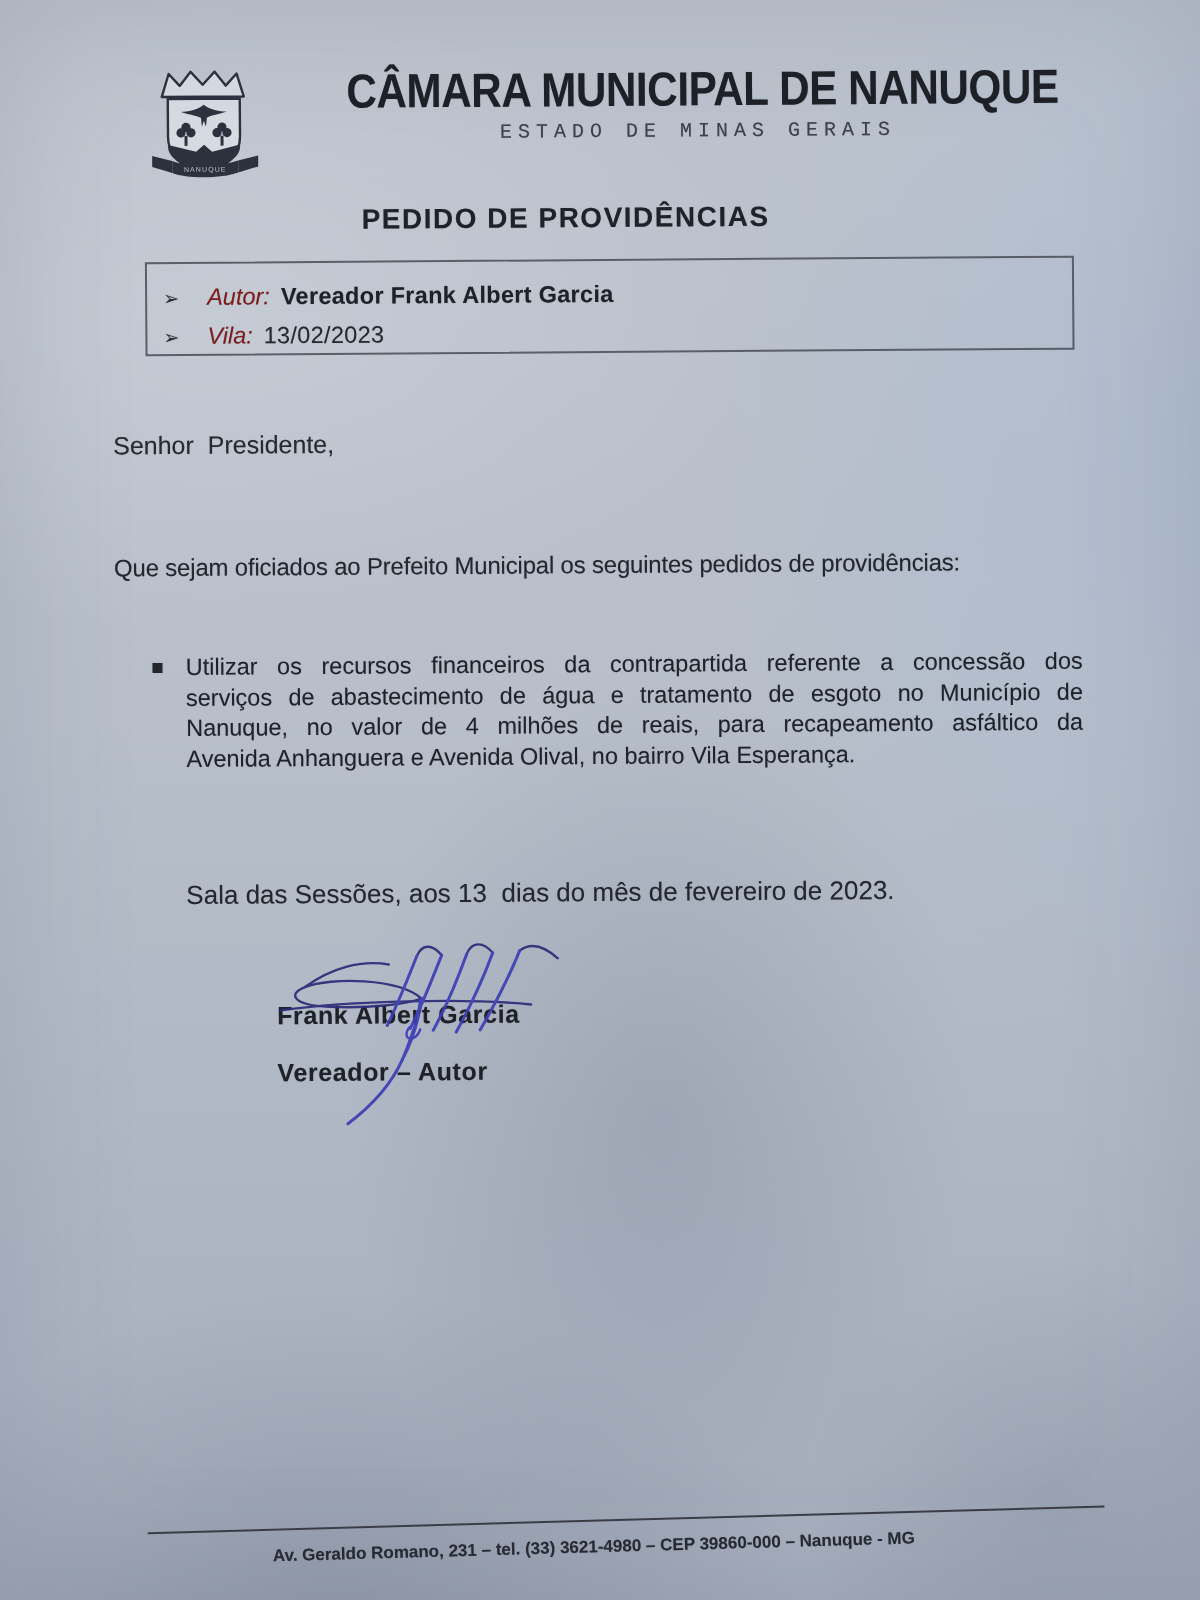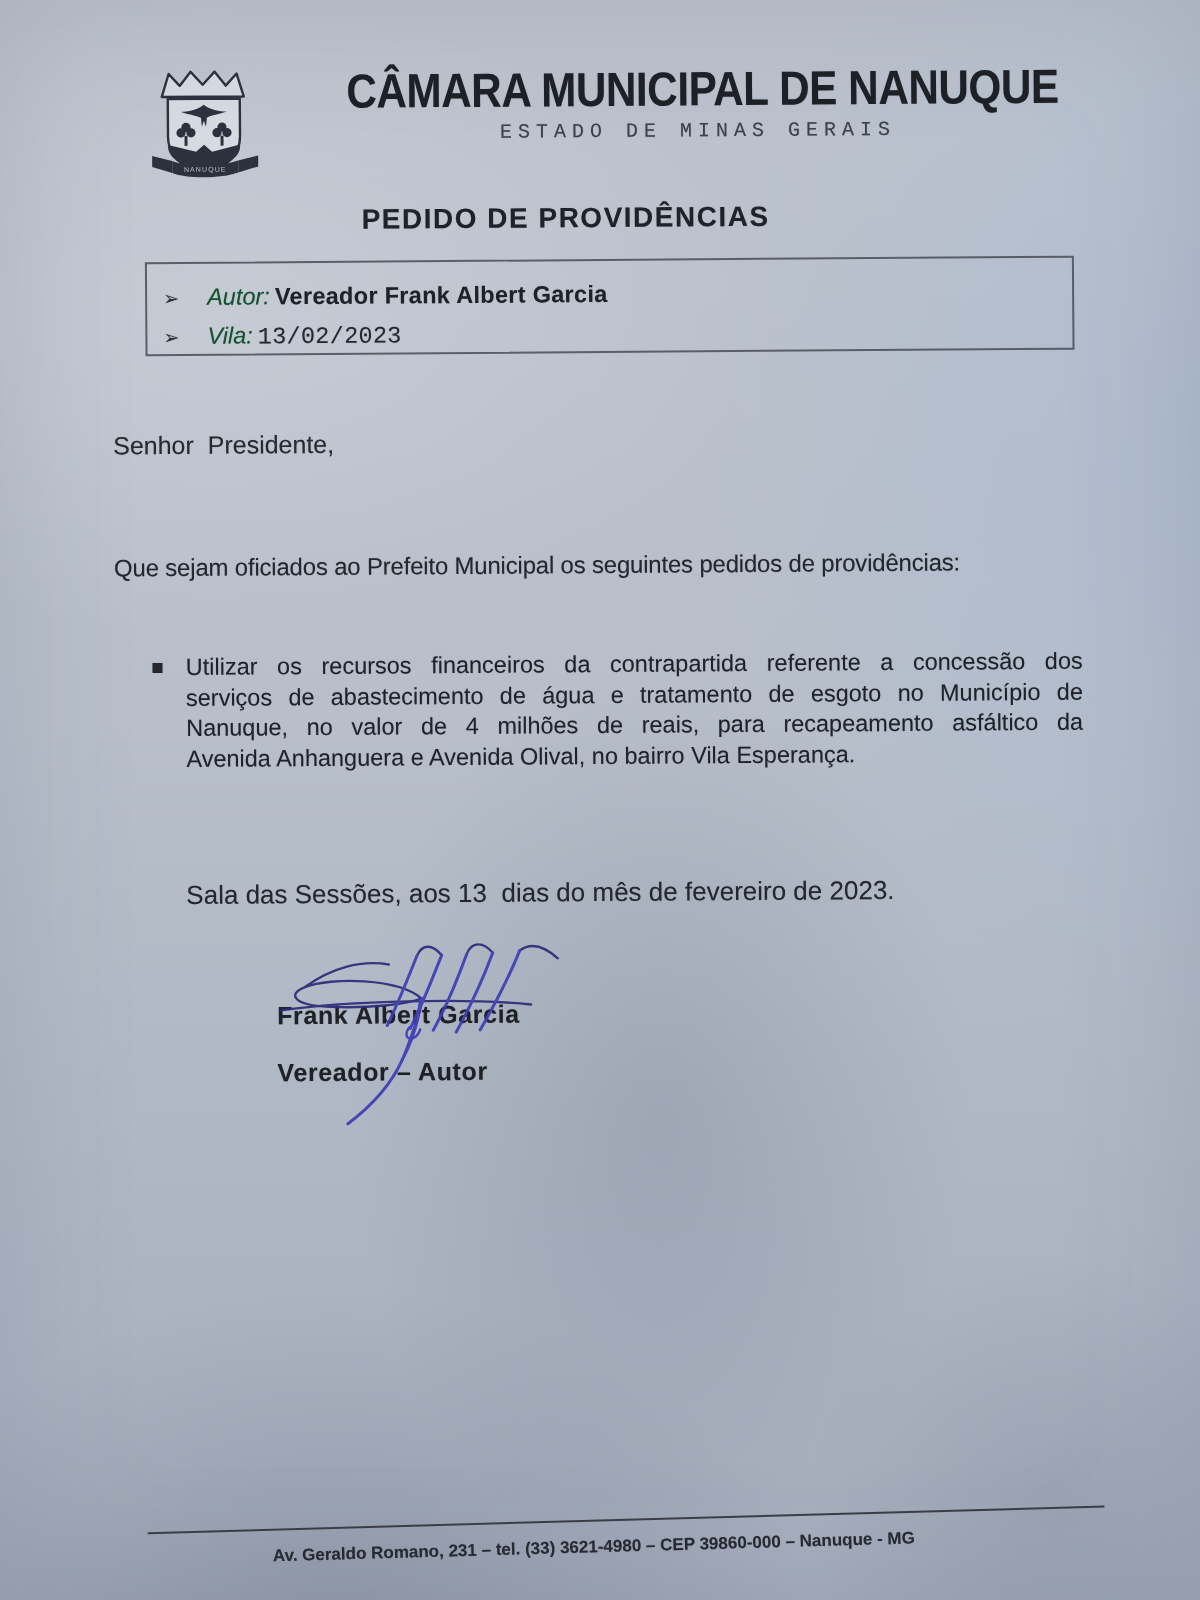--- a/index.html
+++ b/index.html
@@ -24,23 +24,23 @@
   .abs{position:absolute;}
 
   .org-name{left:300px;top:64px;width:760px;text-align:center;font-weight:700;font-size:48px;line-height:52px;letter-spacing:-0.5px;color:#1d2027;white-space:nowrap;}
   .org-name .squeeze{display:inline-block;transform:scaleX(0.88);transform-origin:center;}
   .org-subtitle{left:320px;top:120px;width:760px;text-align:center;font-family:"Liberation Mono","DejaVu Sans Mono",monospace;font-size:20px;letter-spacing:6px;color:#3d414c;white-space:nowrap;}
   .doc-title{left:363px;top:202px;font-size:28px;font-weight:700;letter-spacing:1.5px;color:#1f2229;white-space:nowrap;}
 
   .meta-box{left:146px;top:259px;width:929px;height:94px;border:2px solid rgba(72,76,86,0.85);box-sizing:border-box;padding:18px 10px 0 16px;display:flex;flex-direction:column;gap:7px;}
   .meta-row{display:flex;align-items:baseline;font-size:23.5px;line-height:31px;}
   .arrow{font-family:"DejaVu Sans",sans-serif;font-size:19px;color:#2d3039;width:44px;flex:0 0 44px;}
-  .meta-label{font-style:italic;color:#14532d;margin-right:5px;}
+  .meta-label{font-style:italic;color:#7f1d1d;margin-right:11px;}
   .meta-value-bold{font-weight:700;color:#1e2128;letter-spacing:0.3px;}
-  .meta-value{color:#262932;letter-spacing:0.3px;font-family:Liberation Mono, monospace;}
+  .meta-value{color:#262932;letter-spacing:0.3px;}
 
   .salutation{left:113px;top:428px;font-size:25px;white-space:pre;color:#262a31;}
   .intro{left:113px;top:551px;font-size:24px;letter-spacing:-0.2px;white-space:nowrap;color:#24272e;}
 
   .square-bullet{left:149px;top:651px;font-size:20px;font-family:"DejaVu Sans",sans-serif;color:#23262d;}
   .request{left:184px;top:649px;width:897px;font-size:23.5px;line-height:30.5px;color:#1f2229;}
   .req-line{text-align:justify;text-align-last:justify;}
   .req-line.last{text-align-last:left;}
 
   .closing{left:183px;top:877px;font-size:26px;white-space:pre;color:#24272e;}

